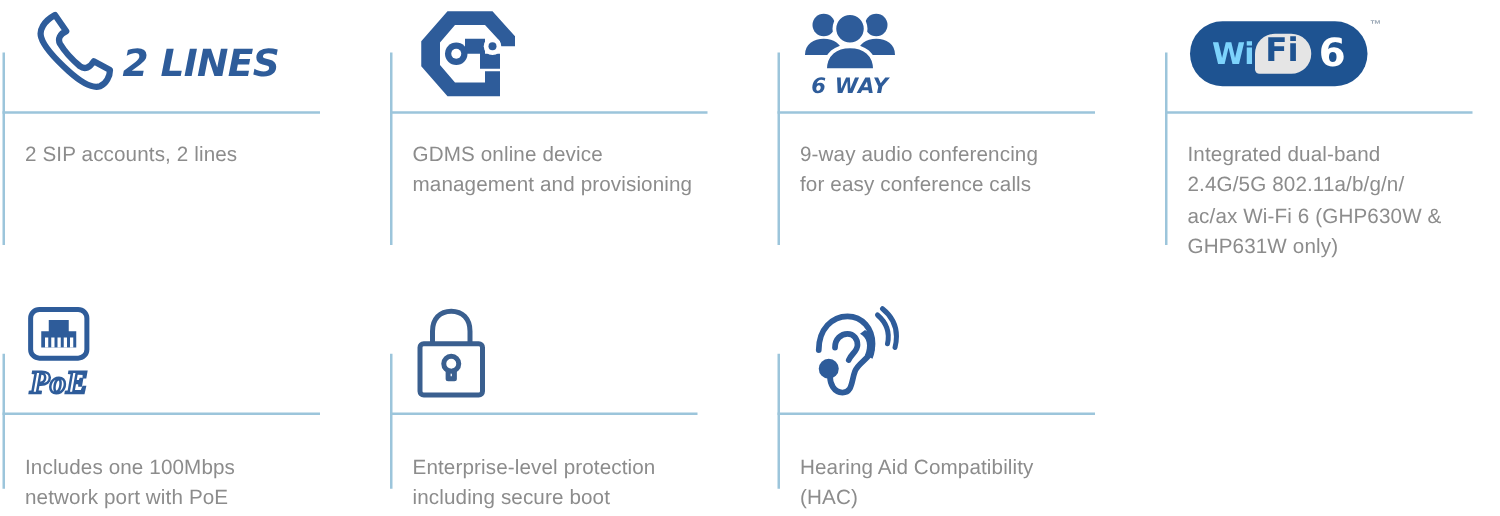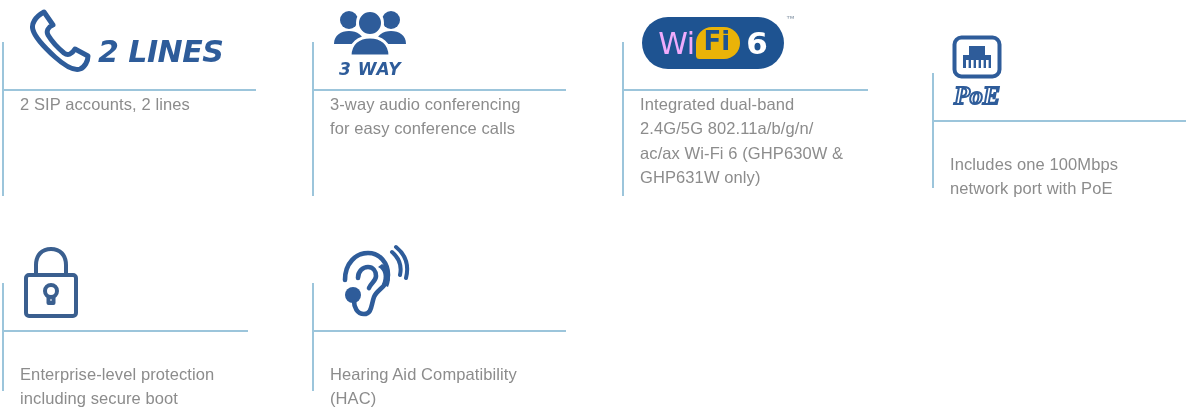--- a/index.html
+++ b/index.html
@@ -54,21 +54,21 @@
     height: 86px;
     display: flex;
     align-items: center;
   }
   .feature-grid .row2 .icon-box { top: 30px; height: 86px; }
 
   .feature-text {
     position: absolute;
     left: 20px;
     right: 8px;
-    top: 92px;
+    top: 112px;
     font-size: 16.5px;
     line-height: 1.48;
     color: #8c8c8c;
     letter-spacing: 0.1px;
     white-space: pre-line;
   }
   .feature-grid .row2 .feature-text { top: 152px; }
 
   
   .navy { fill: #2e5c9a; }
@@ -76,26 +76,26 @@
   .stroke-navy-thin { fill: none; stroke: #3a5f8f; stroke-width: 4.5; stroke-linecap: round; stroke-linejoin: round; }
 
   .wifi-logo {
     background: #1e5391;
     border-radius: 26px;
     width: 142px; height: 52px;
     position: relative;
     display: flex; align-items: center; justify-content: center;
   }
   .wifi-logo .wf-wi {
-    color: #f0abfc; font-size: 30px; font-weight: normal;
+    color: #7dd3fc; font-size: 24px; font-weight: bold;
     font-family: "DejaVu Sans", sans-serif;
     letter-spacing: -0.5px; margin-right: 1px;
   }
   .wifi-logo .wf-pill {
-    background: #eab308; color: #1e5391;
+    background: #e5e5e5; color: #1e5391;
     font-size: 26px; font-weight: bold;
     font-family: "DejaVu Sans", sans-serif;
     border-radius: 18px 18px 18px 4px;
     padding: 1px 10px 3px 8px;
     line-height: 1.05;
     margin-right: 6px;
   }
   .wifi-logo .wf-six {
     color: #ffffff; font-size: 31px; font-weight: bold;
     font-family: "DejaVu Sans", sans-serif;
@@ -140,42 +140,61 @@
         <svg width="70" height="68" viewBox="0 0 70 68">
           <path class="stroke-navy" stroke-width="4.6" d="M22 3 C13 8 9 15 11 21 C13 28 22 38 33 48 C43 57 52 62 58 60 C63 58 66 52 66 47
                L53 40 C50 45 46 47 42 44 C36 39 29 31 26 26 C24 22 26 18 31 16 Z"></path>
         </svg>
         <span class="lines-word">2 LINES</span>
       </div>
     </div>
     <div class="feature-text">2 SIP accounts, 2 lines</div>
   </div>
 
+  <div class="feature-cell row1">
+    <div class="cell-vrule"></div>
+    <div class="cell-hrule"></div>
+    <div class="icon-box">
+      <svg width="96" height="72" viewBox="0 0 96 72">
+        <g class="navy">
+          <path d="M26 2 L62 2 L80 22 L80 30 L68 30 L68 26 L56 13 L32 13 L20 27 L20 45 L32 59 L56 59
+                   L56 50 L68 50 L68 70 L26 70 L5 46 L5 26 Z"></path>
+          <path d="M40 24 L56 24 L56 36 L68 36 L68 48 L52 48 L52 36 L40 36 Z"></path>
+        </g>
+        <circle cx="33" cy="36" r="9" class="navy"></circle>
+        <circle cx="33" cy="36" r="4" fill="#ffffff"></circle>
+        <circle cx="62" cy="30" r="7" fill="#ffffff"></circle>
+        <circle cx="62" cy="30" r="3.2" class="navy"></circle>
+      </svg>
+    </div>
+    <div class="feature-text">GDMS online device
+management and provisioning</div>
+  </div>
 
   <div class="feature-cell row1">
     <div class="cell-vrule"></div>
     <div class="cell-hrule"></div>
     <div class="icon-box">
       <div class="icon-stack">
         <svg width="76" height="50" viewBox="0 0 76 50">
           <g class="navy">
             <circle cx="17" cy="12" r="9"></circle>
             <path d="M2 36 C2 27 9 23 17 23 C25 23 32 27 32 36 Z"></path>
             <circle cx="59" cy="12" r="9"></circle>
             <path d="M44 36 C44 27 51 23 59 23 C67 23 74 27 74 36 Z"></path>
           </g>
           <g class="navy">
             <circle cx="38" cy="15" r="12.5" stroke="#ffffff" stroke-width="3"></circle>
             <path d="M18 48 C18 35 27 29 38 29 C49 29 58 35 58 48 Z" stroke="#ffffff" stroke-width="3"></path>
           </g>
         </svg>
-        <span class="badge-word">3 WAY</span>
-      </div>
-    </div>
-    <div class="feature-text">3-way audio conferencing
+        <span class="badge-word">6 WAY</span>
+      </div>
+    </div>
+    <div class="feature-text">9-way audio conferencing
 for easy conference calls</div>
   </div>
 
   <div class="feature-cell row1 wide">
     <div class="cell-vrule"></div>
     <div class="cell-hrule"></div>
     <div class="icon-box">
       <div class="wifi-logo">
         <span class="wf-wi">Wi</span>
         <span class="wf-pill">Fi</span>

